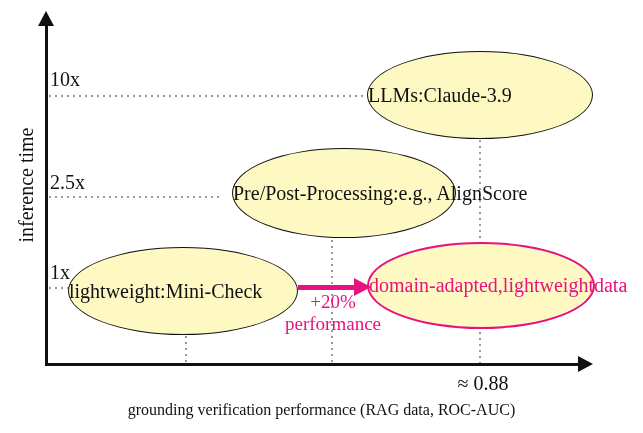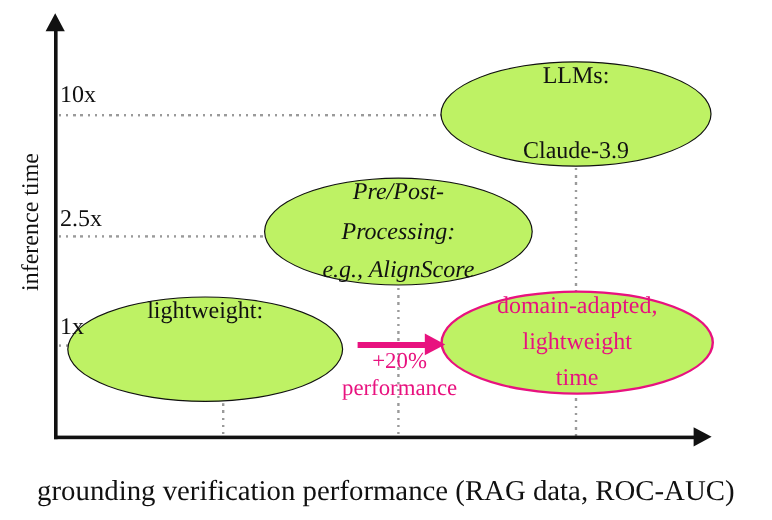--- a/index.html
+++ b/index.html
@@ -64,42 +64,42 @@
   .xtick {
     position: absolute; top: 371px; transform: translateX(-50%);
     font-size: 20px; line-height: 24px; z-index: 4; white-space: nowrap;
   }
   #xtick-072 { left: 189px; }
   #xtick-088 { left: 483px; }
 
   
   #x-axis-title {
     position: absolute; left: 0; top: 397px; width: 643px;
-    text-align: center; font-size: 24px; line-height: 26px; z-index: 4;
+    text-align: center; font-size: 16px; line-height: 26px; z-index: 4;
   }
   #y-axis-title {
     position: absolute; left: -74px; top: 173px;
     width: 200px; height: 24px; text-align: center;
     transform: rotate(-90deg);
     font-size: 20px; line-height: 24px; z-index: 4;
   }
 
   
   .node {
     position: absolute; box-sizing: border-box;
     border: 1.5px solid #111111; border-radius: 50%;
-    background: #bef264; z-index: 2;
-    display: flex; flex-direction: column;
-    align-items: center; justify-content: space-between;
+    background: #fef9c3; z-index: 2;
+    display: flex; flex-direction: row;
+    align-items: center; justify-content: flex-start;
     text-align: center; font-size: 20px; line-height: 23px;
     white-space: nowrap;
   }
   #node-llms        { left: 367px; top: 51px;  width: 226px; height: 88px; }
-  #node-prepost     { left: 220px; top: 148px; width: 224px; height: 90px; font-style: italic; }
-  #node-lightweight { left: 56px;  top: 247px; width: 230px; height: 88px; }
+  #node-prepost     { left: 232px; top: 148px; width: 224px; height: 90px; }
+  #node-lightweight { left: 68px;  top: 247px; width: 230px; height: 88px; }
   #node-domain {
     left: 367px; top: 242px; width: 228px; height: 87px;
     border: 2.5px solid #e8127f; color: #e8127f;
   }
 
   
   #gain-arrow-shaft {
     position: absolute; left: 298px; top: 285px;
     width: 58px; height: 5px; background: #e8127f; z-index: 5;
   }
@@ -130,43 +130,45 @@
 
   <div class="axis-line" id="y-axis"></div>
   <div class="arrowhead" id="y-arrowhead"></div>
   <div class="axis-line" id="x-axis"></div>
   <div class="arrowhead" id="x-arrowhead"></div>
 
   <div class="ytick" id="ytick-10x">10x</div>
   <div class="ytick" id="ytick-25x">2.5x</div>
   <div class="ytick" id="ytick-1x">1x</div>
 
+  <div class="xtick" id="xtick-088">≈ 0.88</div>
 
   <div id="y-axis-title">inference time</div>
   <div id="x-axis-title">grounding verification performance (RAG data, ROC-AUC)</div>
 
   <div class="node" id="node-llms">
     <span>LLMs:</span>
     <span>Claude-3.9</span>
   </div>
 
   <div class="node" id="node-prepost">
     <span>Pre/Post-</span>
     <span>Processing:</span>
     <span>e.g., AlignScore</span>
   </div>
 
   <div class="node" id="node-lightweight">
     <span>lightweight:</span>
+    <span>Mini-Check</span>
   </div>
 
   <div class="node" id="node-domain">
     <span>domain-adapted,</span>
     <span>lightweight</span>
-    <span>time</span>
+    <span>data</span>
   </div>
 
   <div id="gain-arrow-shaft"></div>
   <div id="gain-arrowhead"></div>
   <div id="gain-label">
     <div>+20%</div>
     <div>performance</div>
   </div>
 
 </div>

